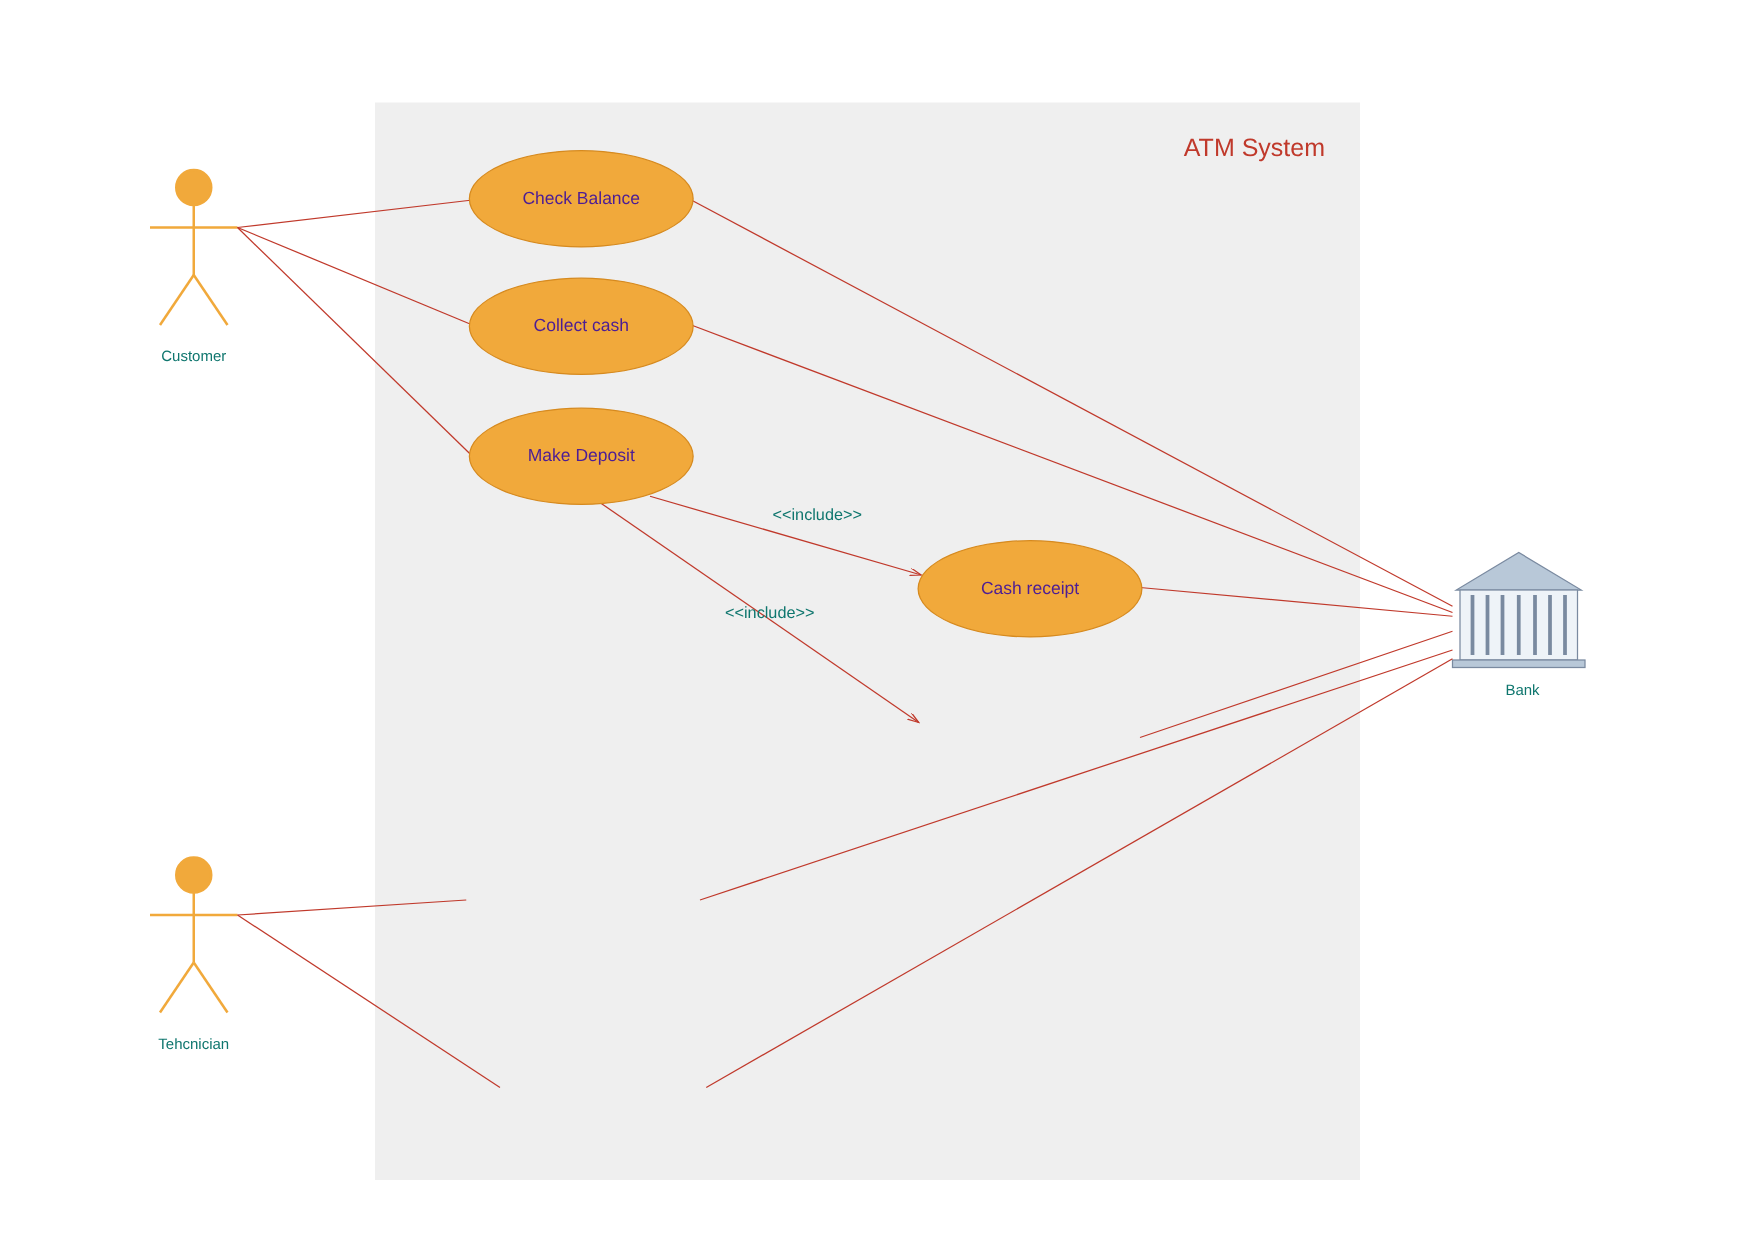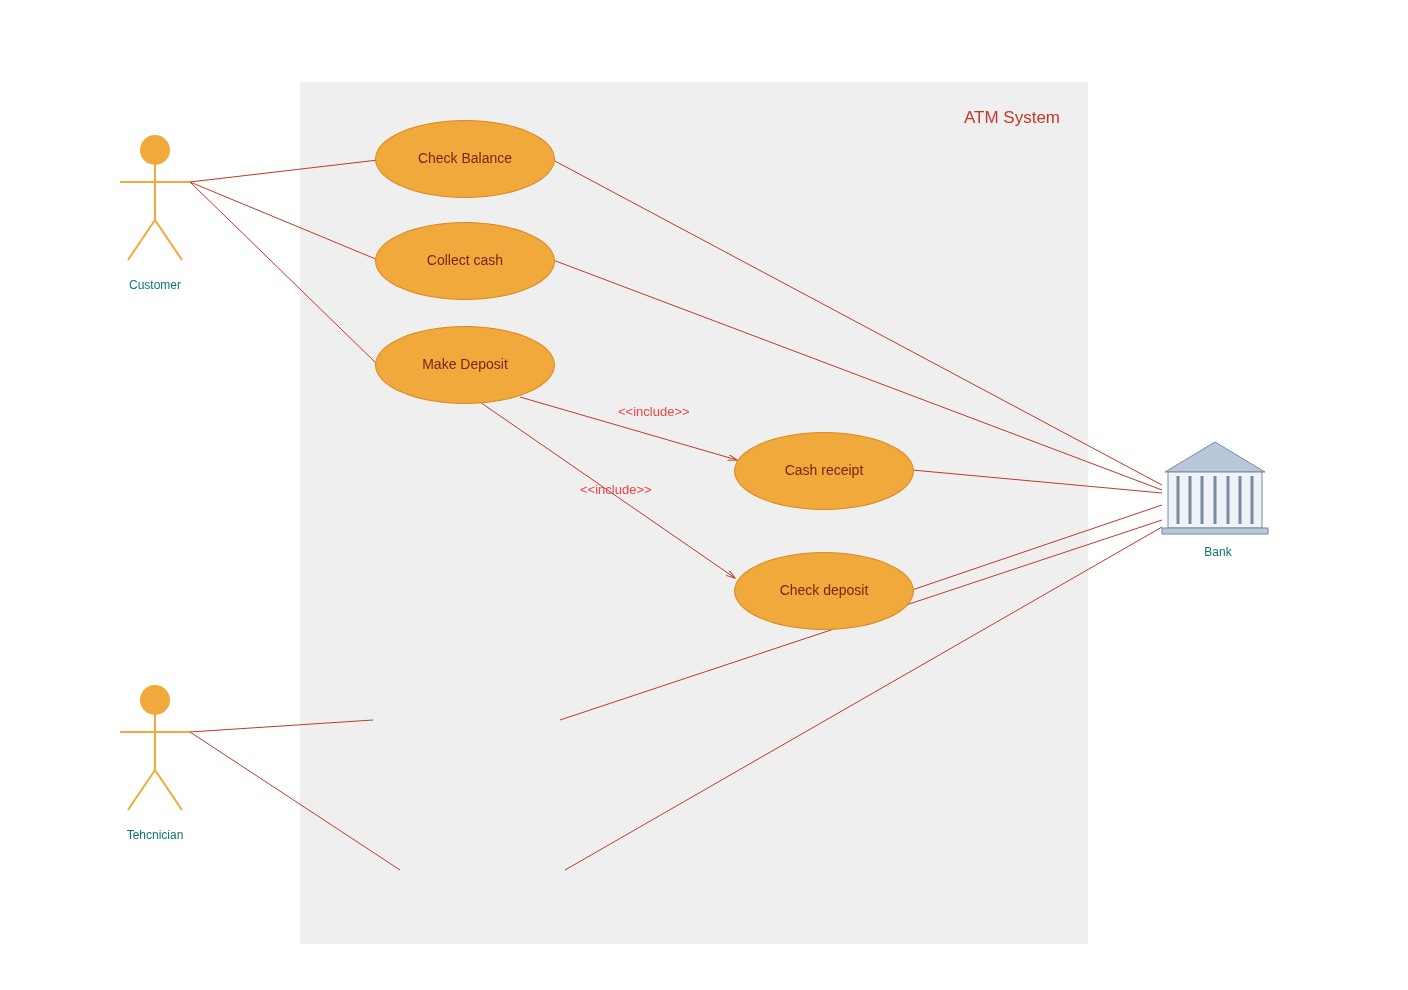--- a/index.html
+++ b/index.html
@@ -16,47 +16,47 @@
     width: 1408px;
     height: 990px;
   }
   .system-boundary {
     position: absolute;
     background: #efefef;
   }
   .system-title {
     position: absolute;
     color: #c0392b;
-    font-size: 17px;
+    font-size: 20px;
     text-align: right;
   }
   .usecase {
     position: absolute;
     background: #f1a93b;
     border: 1px solid #d68a1f;
     border-radius: 50%;
     display: flex;
     align-items: center;
     justify-content: center;
     text-align: center;
-    color: #7f1d1d;
+    color: #4c1d95;
     font-size: 14px;
     line-height: 1.25;
     padding: 0 10px;
     box-sizing: border-box;
   }
   .actor-label {
     position: absolute;
     color: #0f766e;
     font-size: 12px;
     text-align: center;
   }
   .include-label {
     position: absolute;
-    color: #ef4444;
+    color: #0f766e;
     font-size: 13px;
   }
   svg {
     position: absolute;
     top: 0;
     left: 0;
   }
 </style>
 </head>
 <body>
@@ -129,23 +129,20 @@
   </div>
 
   <div class="usecase" style="left:375px; top:326px; width:180px; height:78px;">
     <span>Make Deposit</span>
   </div>
 
   <div class="usecase" style="left:734px; top:432px; width:180px; height:78px;">
     <span>Cash receipt</span>
   </div>
 
-  <div class="usecase" style="left:734px; top:552px; width:180px; height:78px;">
-    <span>Check deposit</span>
-  </div>
 
 
 
   <div class="actor-label" style="left:110px; top:278px; width:90px;">Customer</div>
   <div class="actor-label" style="left:110px; top:828px; width:90px;">Tehcnician</div>
   <div class="actor-label" style="left:1188px; top:545px; width:60px;">Bank</div>
 
   <div class="include-label" style="left:618px; top:404px;">&lt;&lt;include&gt;&gt;</div>
   <div class="include-label" style="left:580px; top:482px;">&lt;&lt;include&gt;&gt;</div>
 

